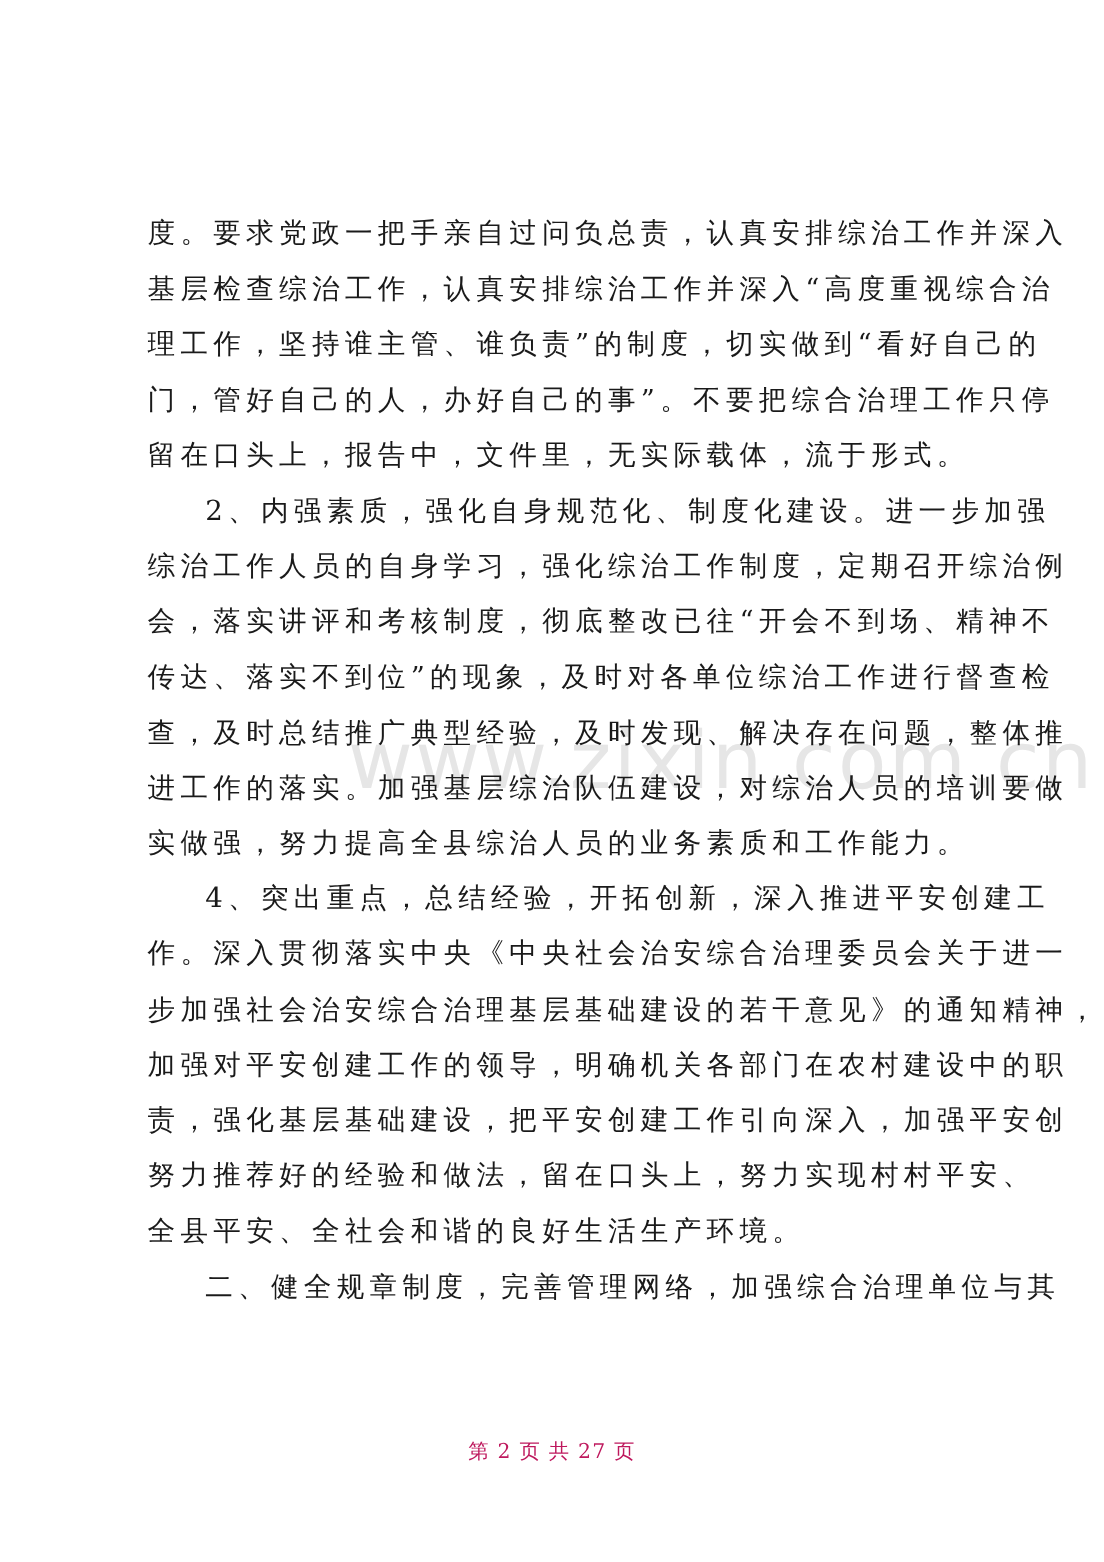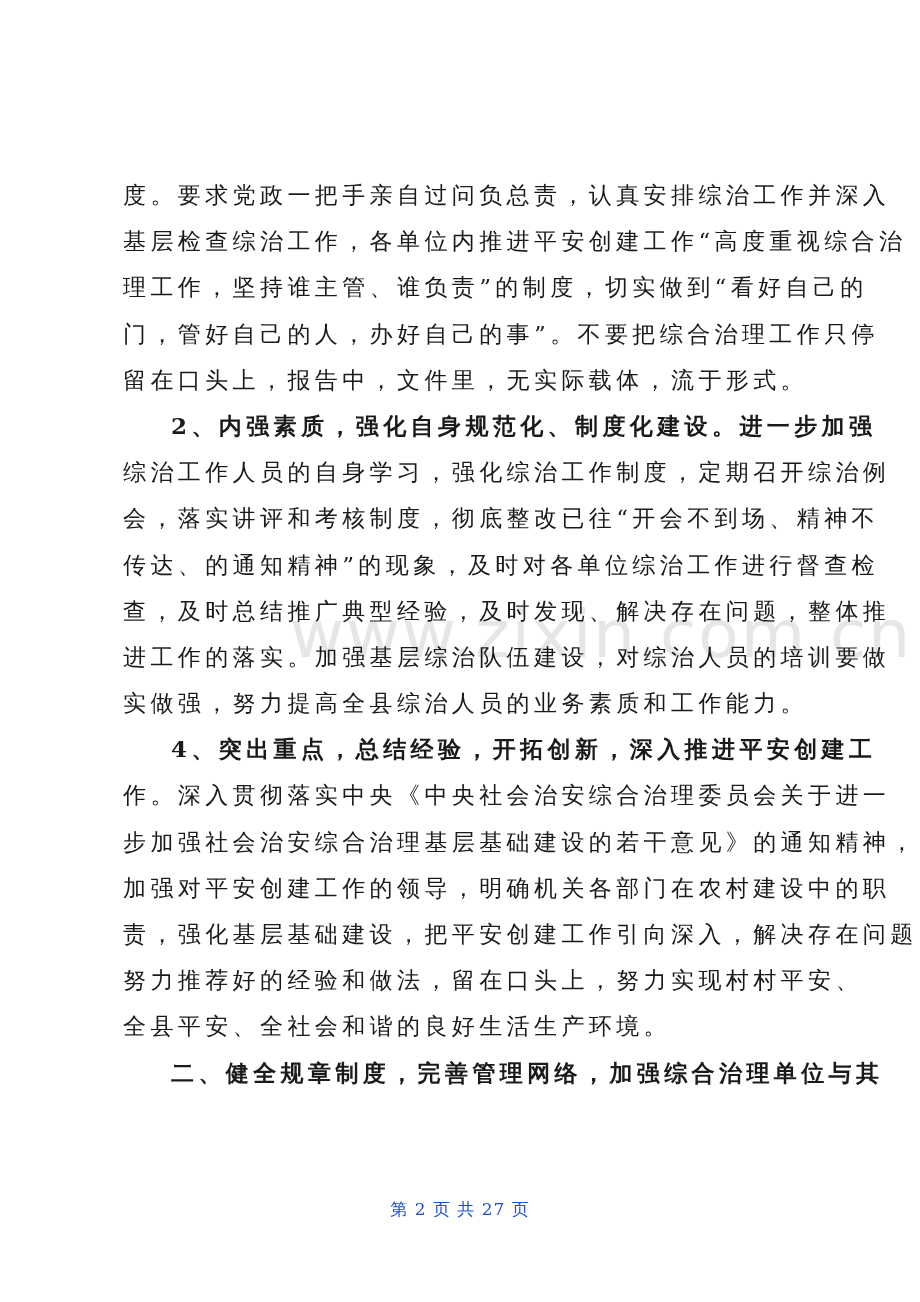--- a/index.html
+++ b/index.html
@@ -31,21 +31,20 @@
   .line {
     height: 46.2px;
     line-height: 46.2px;
     font-size: 23px;
     letter-spacing: 4.4px;
     white-space: nowrap;
     color: #1a1a1a;
   }
   .line.indent {
     padding-left: 48px;
-    font-weight: bold;
   }
   .watermark {
     position: absolute;
     left: 290px;
     top: 596px;
     font-family: "DejaVu Sans", "Liberation Sans", sans-serif;
     font-size: 66px;
     color: #e6e6e6;
     letter-spacing: 2px;
     white-space: nowrap;
@@ -53,49 +52,49 @@
     text-align: right;
   }
   .body-text { z-index: 1; }
   .footer {
     position: absolute;
     top: 1198px;
     left: 0;
     width: 920px;
     text-align: center;
     font-size: 17px;
-    color: #1d4ed8;
+    color: #be185d;
     letter-spacing: 1px;
   }
 </style>
 </head>
 <body>
 
 <div class="page">
 
   <div class="watermark">www.zixin.com.cn</div>
 
   <div class="body-text">
     <div class="line">度。要求党政一把手亲自过问负总责，认真安排综治工作并深入</div>
-    <div class="line">基层检查综治工作，各单位内推进平安创建工作“高度重视综合治</div>
+    <div class="line">基层检查综治工作，认真安排综治工作并深入“高度重视综合治</div>
     <div class="line">理工作，坚持谁主管、谁负责”的制度，切实做到“看好自己的</div>
     <div class="line">门，管好自己的人，办好自己的事”。不要把综合治理工作只停</div>
     <div class="line">留在口头上，报告中，文件里，无实际载体，流于形式。</div>
     <div class="line indent">2、内强素质，强化自身规范化、制度化建设。进一步加强</div>
     <div class="line">综治工作人员的自身学习，强化综治工作制度，定期召开综治例</div>
     <div class="line">会，落实讲评和考核制度，彻底整改已往“开会不到场、精神不</div>
-    <div class="line">传达、的通知精神”的现象，及时对各单位综治工作进行督查检</div>
+    <div class="line">传达、落实不到位”的现象，及时对各单位综治工作进行督查检</div>
     <div class="line">查，及时总结推广典型经验，及时发现、解决存在问题，整体推</div>
     <div class="line">进工作的落实。加强基层综治队伍建设，对综治人员的培训要做</div>
     <div class="line">实做强，努力提高全县综治人员的业务素质和工作能力。</div>
     <div class="line indent">4、突出重点，总结经验，开拓创新，深入推进平安创建工</div>
     <div class="line">作。深入贯彻落实中央《中央社会治安综合治理委员会关于进一</div>
     <div class="line">步加强社会治安综合治理基层基础建设的若干意见》的通知精神，</div>
     <div class="line">加强对平安创建工作的领导，明确机关各部门在农村建设中的职</div>
-    <div class="line">责，强化基层基础建设，把平安创建工作引向深入，解决存在问题</div>
+    <div class="line">责，强化基层基础建设，把平安创建工作引向深入，加强平安创</div>
     <div class="line">努力推荐好的经验和做法，留在口头上，努力实现村村平安、</div>
     <div class="line">全县平安、全社会和谐的良好生活生产环境。</div>
     <div class="line indent">二、健全规章制度，完善管理网络，加强综合治理单位与其</div>
   </div>
 
   <div class="footer">第 2 页  共 27 页</div>
 
 </div>
 
 </body></html>

